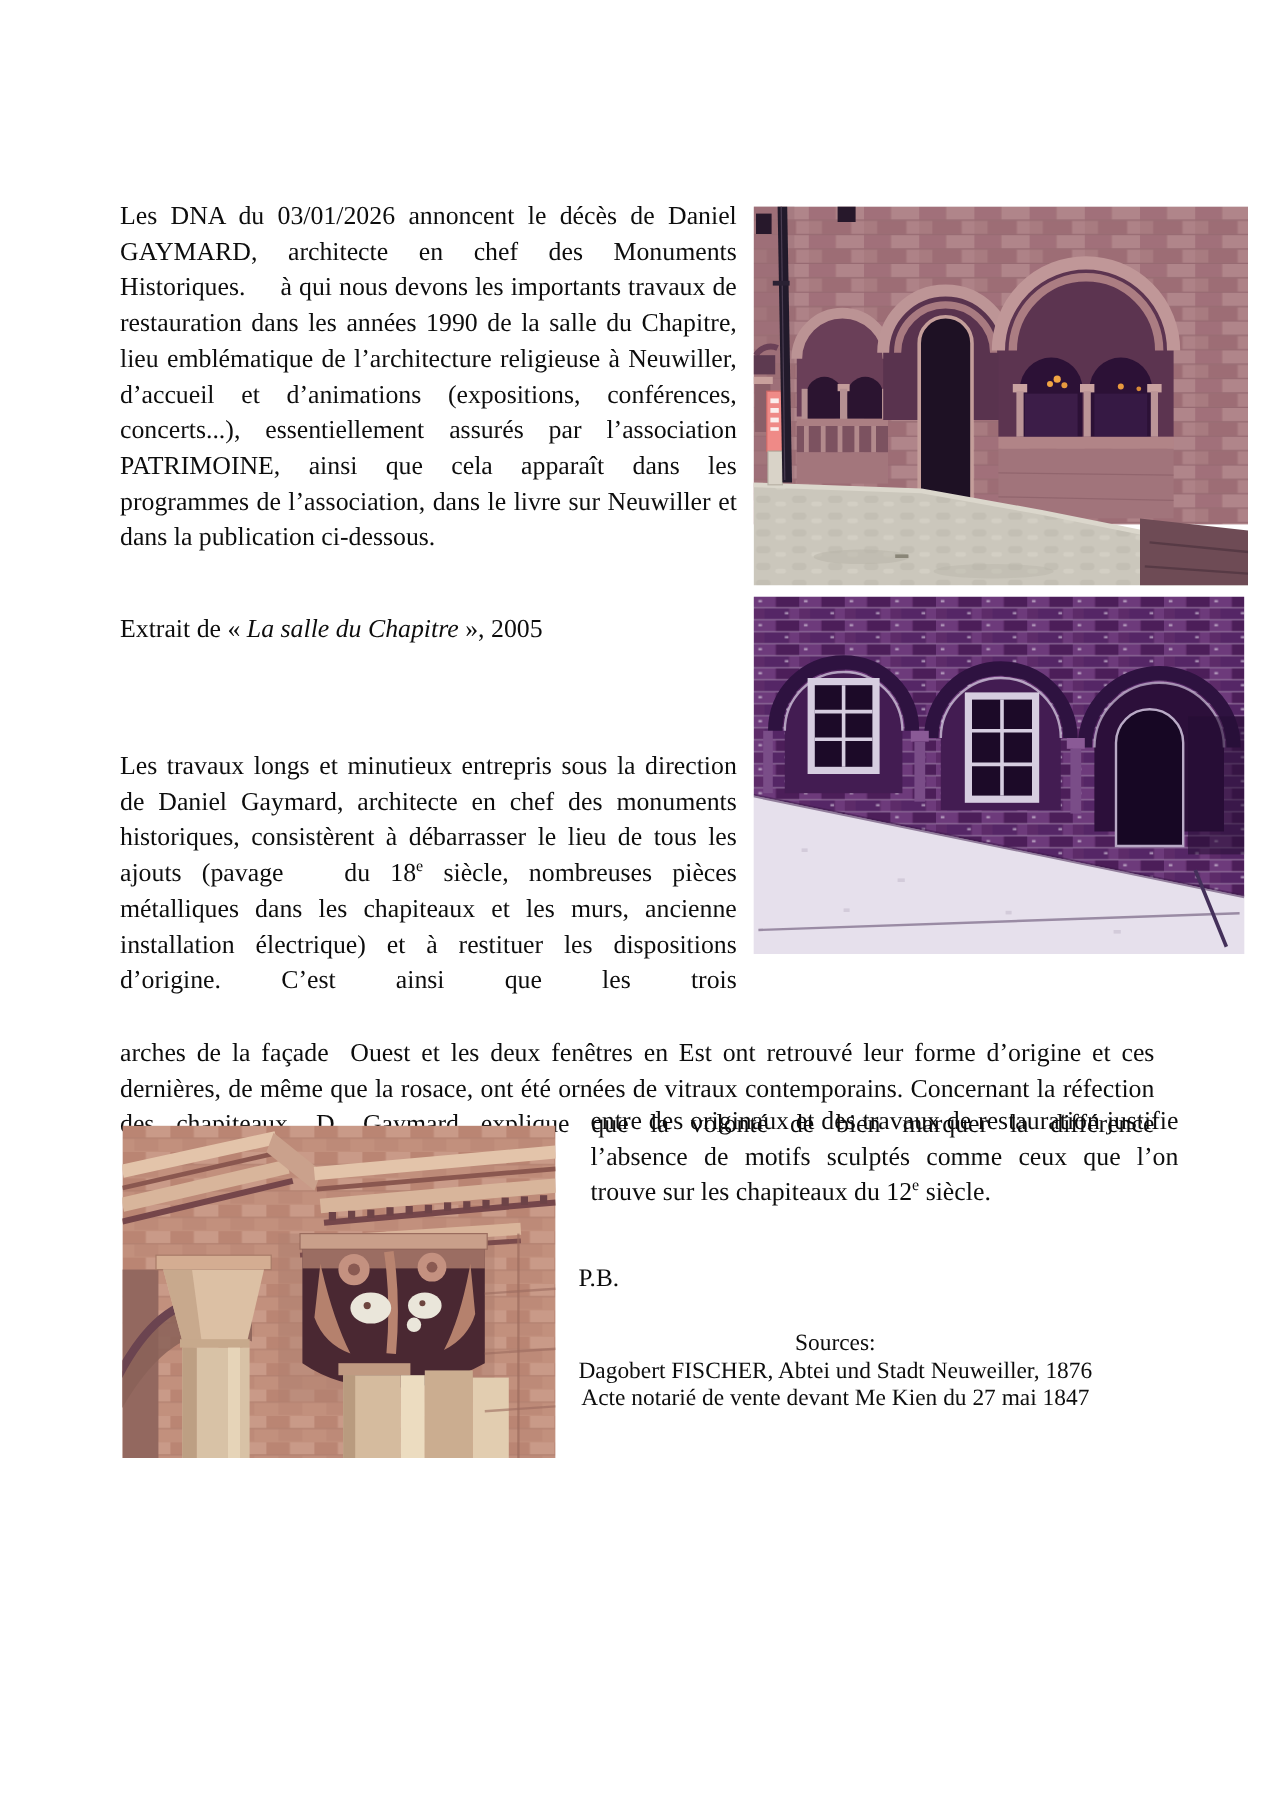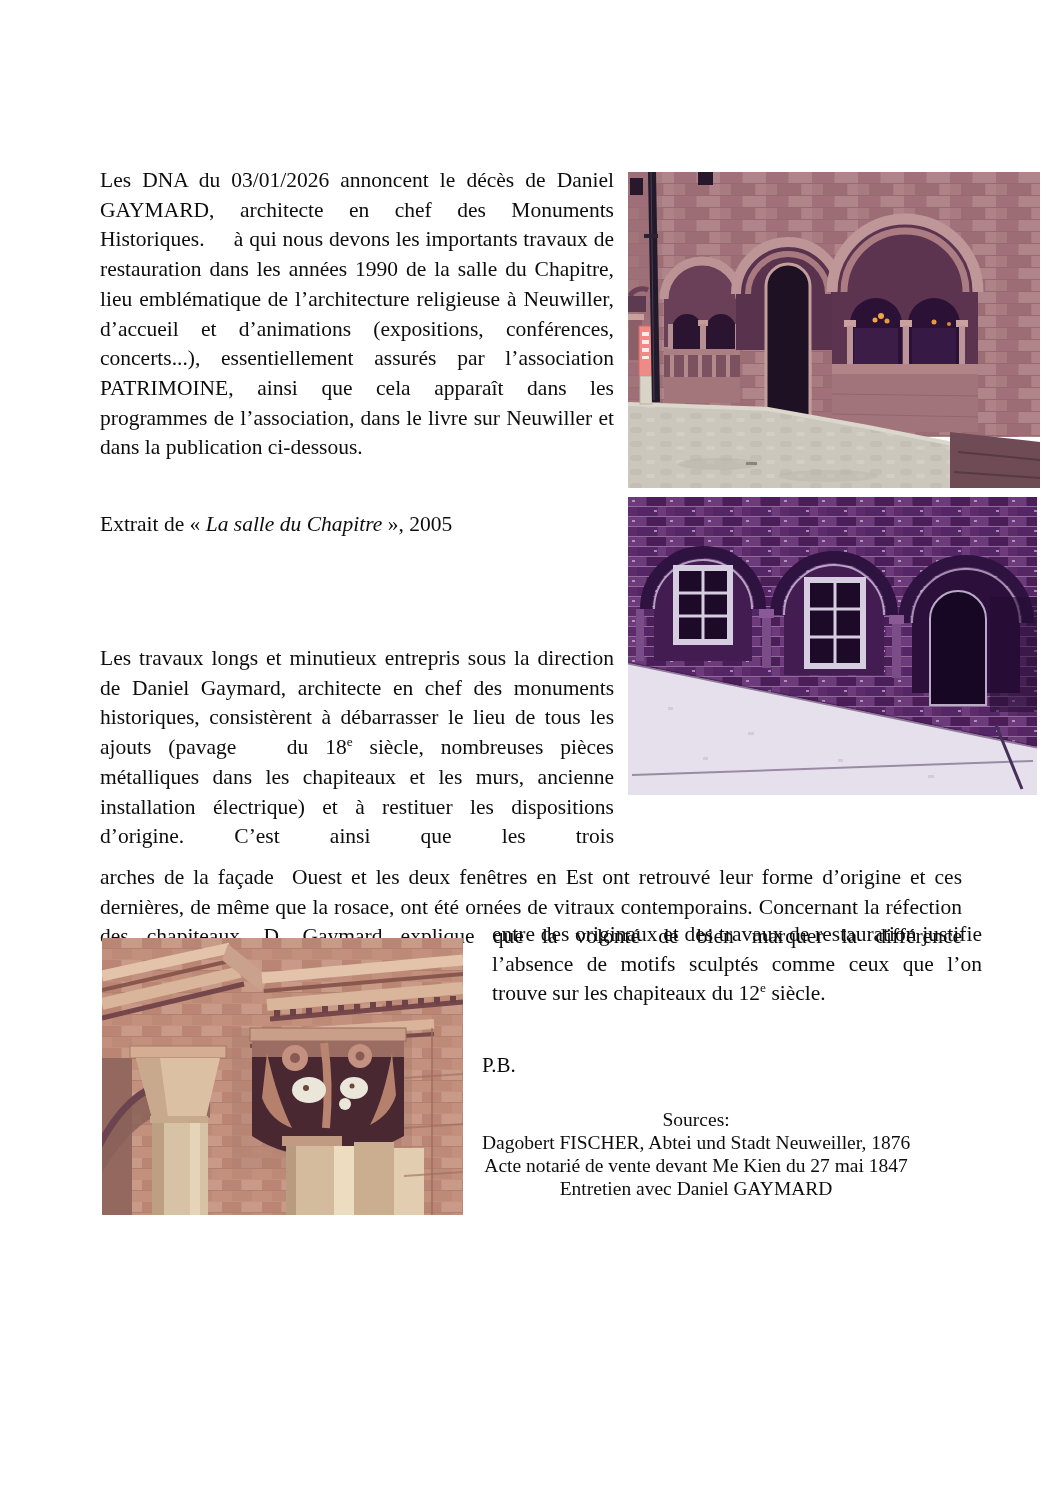--- a/index.html
+++ b/index.html
@@ -15,21 +15,21 @@
   .bodytext {
     font-size: 21.5px;
     line-height: 29.7px;
     text-align: justify;
     hyphens: manual;
     font-family: Liberation Serif, serif;
   }
   .justify-last { text-align-last: justify; }
   .p1    { position: absolute; left: 100px; top: 166px;  width: 514px; }
   .extr  { position: absolute; left: 100px; top: 510px;  font-size: 21.5px; line-height: 29.7px; }
-  .p2col { position: absolute; left: 100px; top: 644px;  width: 514px; }
+  .p2col { position: absolute; left: 100px; top: 624px;  width: 514px; }
   .p2wide{ position: absolute; left: 100px; top: 831px;  width: 862px; margin-top: 32px; }
   .p2wrap{ position: absolute; left: 472px; top: 920px;  width: 490px; margin-left: 20px; }
   .pb    { position: absolute; left: 482px; top: 1053px; font-size: 21px; }
   .sources { position: absolute; left: 482px; top: 1108px; font-size: 19.5px; line-height: 23px; text-align: center; }
   .sup { vertical-align: super; font-size: 0.62em; line-height: 0; }
   .photo { position: absolute; display: block; }
   .photo svg { display: block; }
   .ph1 { left: 628px; top: 172px; }
   .ph2 { left: 628px; top: 497px; }
   .ph3 { left: 102px; top: 938px; }
@@ -59,21 +59,20 @@
   <div class="bodytext p2wrap">
     <span>entre des originaux et des travaux de restauration justifie l’absence de motifs sculptés comme ceux que l’on trouve sur les chapiteaux du 12</span><span class="sup">e</span><span> siècle.</span>
   </div>
 
   <div class="pb">P.B.</div>
 
   <div class="sources">
     <div>Sources:</div>
     <div>Dagobert FISCHER, Abtei und Stadt Neuweiller, 1876</div>
     <div>Acte notarié de vente devant Me Kien du 27 mai 1847</div>
-    <div>Entretien avec Daniel GAYMARD</div>
   </div>
 
   <div class="photo ph1" role="img" aria-label="photo couleur de la salle du Chapitre restaurée, arcades romanes en grès rose">
     <svg width="412" height="316" viewBox="0 0 412 316" xmlns="http://www.w3.org/2000/svg">
       <defs>
         <pattern id="mas1" width="46" height="24" patternUnits="userSpaceOnUse">
           <rect width="46" height="24" fill="#a87b80"></rect>
           <rect x="0" y="0" width="22" height="11" fill="#a1707a"></rect>
           <rect x="23" y="0" width="23" height="11" fill="#b0858a"></rect>
           <rect x="11" y="12" width="24" height="11" fill="#9d6d75"></rect>

